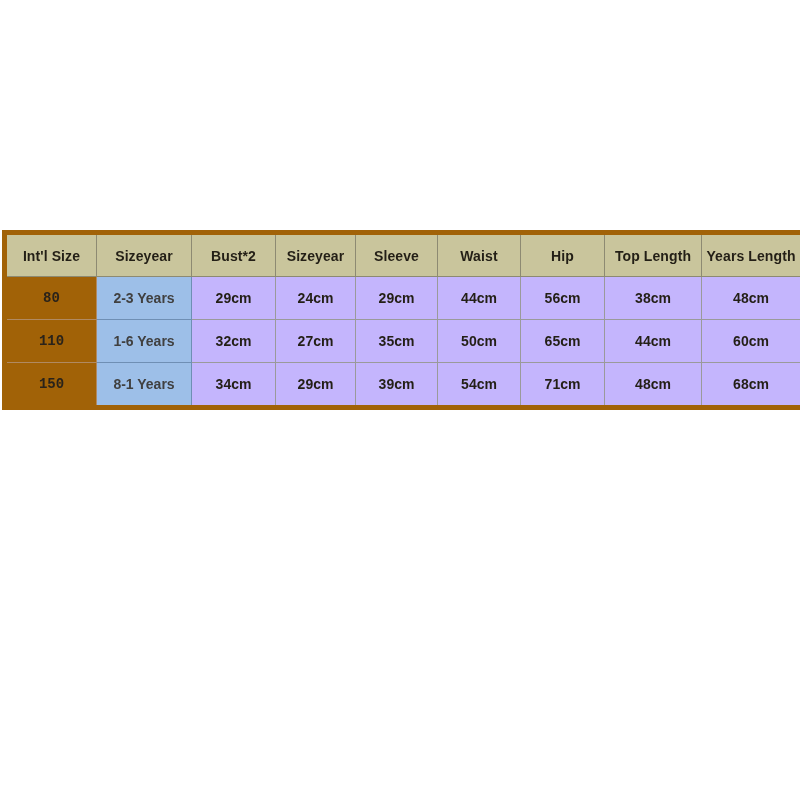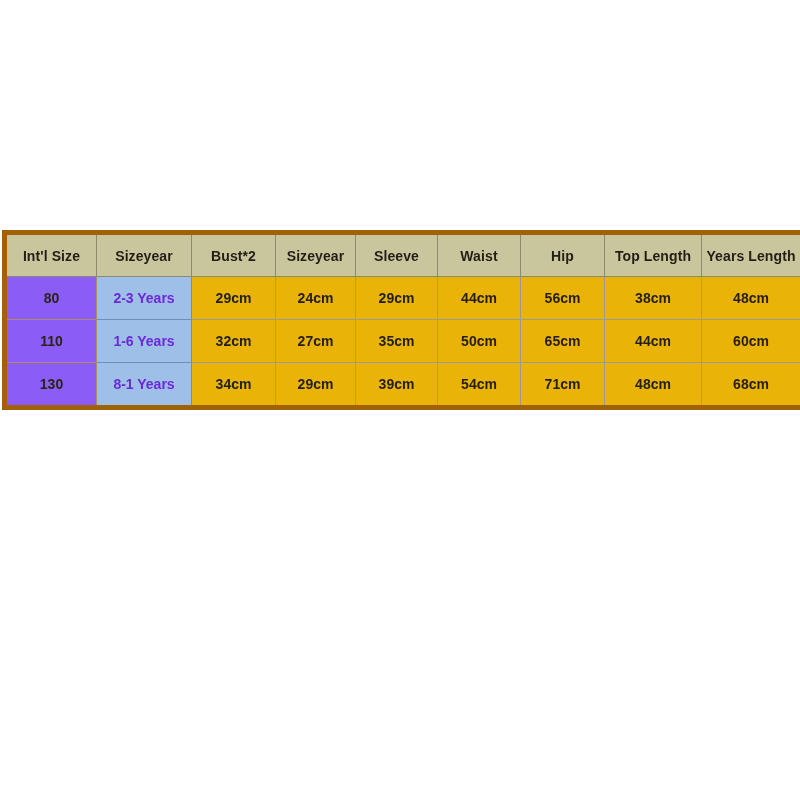--- a/index.html
+++ b/index.html
@@ -47,35 +47,36 @@
 
   table.size-chart thead th {
     height: 41px;
     background: #c9c59c;
     font-weight: bold;
     letter-spacing: 0.1px;
   }
 
   table.size-chart tbody td {
     height: 42px;
-    background: #eab308;
+    background: #c4b5fd;
     font-weight: bold;
     border-color: #9a9a9a;
   }
 
   table.size-chart tbody td.col-intl {
-    background: #8b5cf6;
+    background: #a16207;
     border-color: #b08a62;
     color: #2a231a;
+    font-family: Liberation Mono, monospace;
   }
 
   table.size-chart tbody td.col-sizeyear {
     background: #9dbfe8;
     border-color: #6f8fb4;
-    color: #6d28d9;
+    color: #404040;
   }
 
   
   col.c0 { width: 92px; }
   col.c1 { width: 95px; }
   col.c2 { width: 84px; }
   col.c3 { width: 80px; }
   col.c4 { width: 82px; }
   col.c5 { width: 83px; }
   col.c6 { width: 84px; }
@@ -136,21 +137,21 @@
           <td>27cm</td>
           <td>35cm</td>
           <td>50cm</td>
           <td>65cm</td>
           <td>44cm</td>
           <td>60cm</td>
         </tr>
 
 
         <tr>
-          <td class="col-intl">130</td>
+          <td class="col-intl">150</td>
           <td class="col-sizeyear">8-1 Years</td>
           <td>34cm</td>
           <td>29cm</td>
           <td>39cm</td>
           <td>54cm</td>
           <td>71cm</td>
           <td>48cm</td>
           <td>68cm</td>
         </tr>
 

